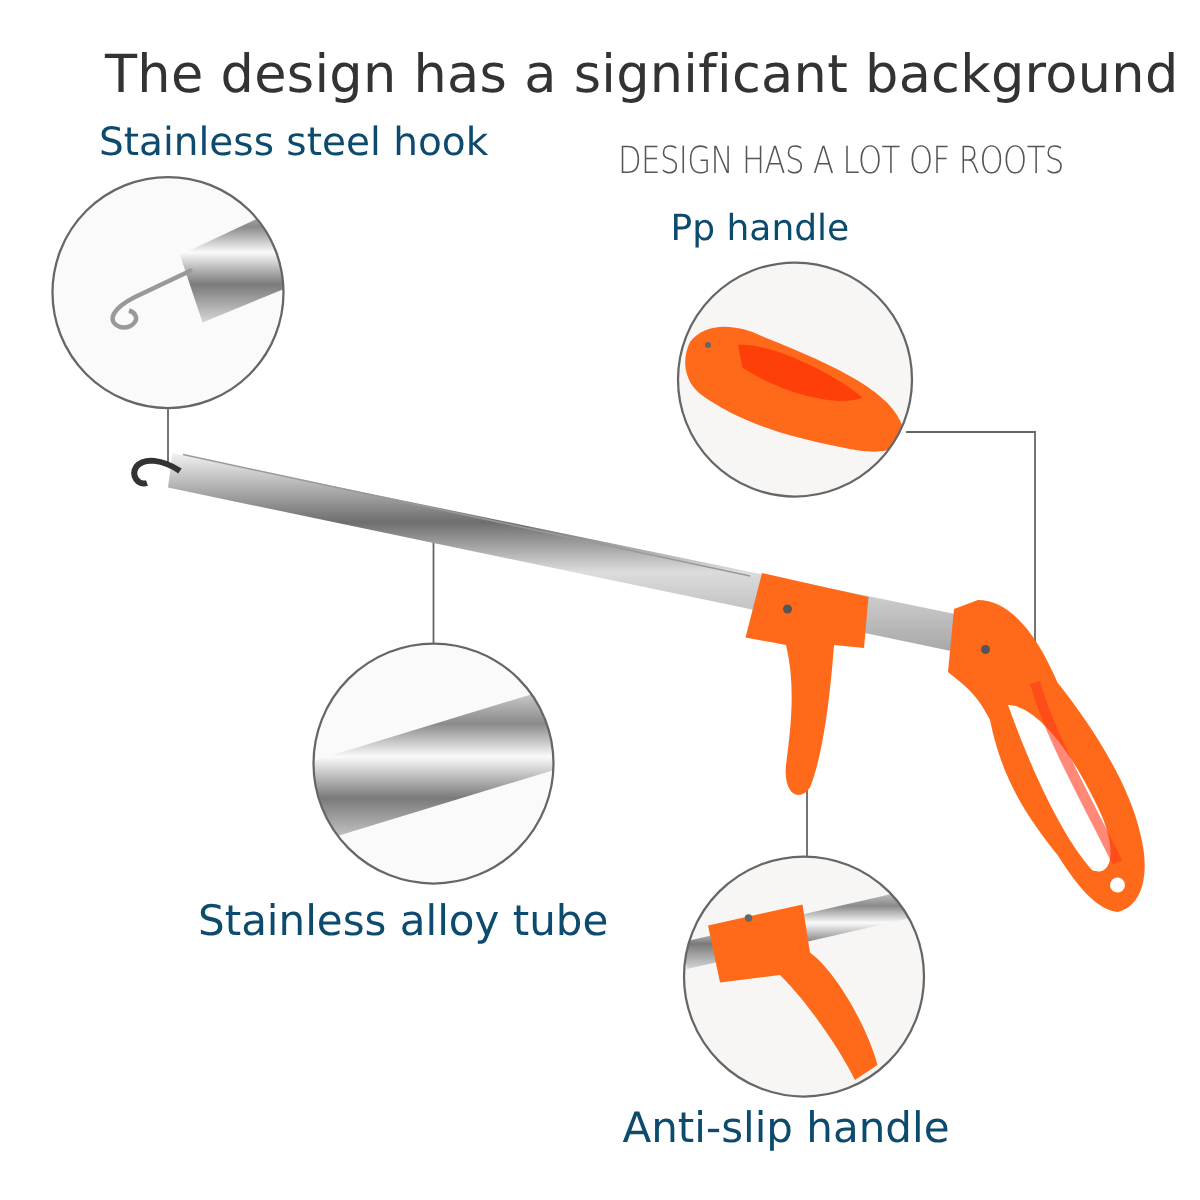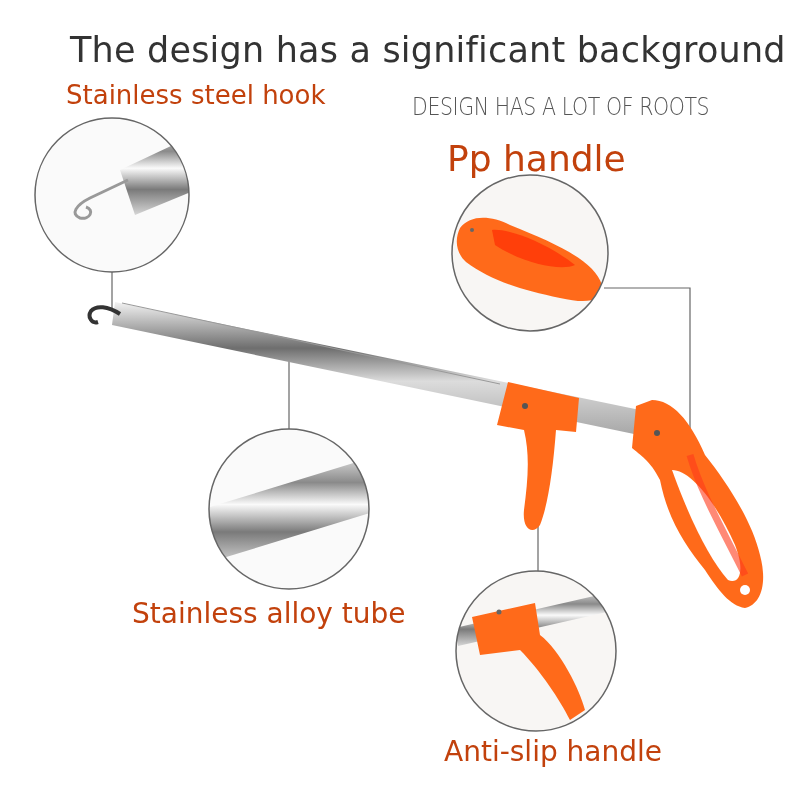--- a/index.html
+++ b/index.html
@@ -1,23 +1,23 @@
 <!DOCTYPE html>
 <html><head>
 <meta charset="utf-8">
 <style>
   html,body{margin:0;padding:0;background:#fff;}
   #stage{position:relative;width:800px;height:800px;background:#fff;overflow:hidden;font-family:"DejaVu Sans","Liberation Sans",sans-serif;}
-  .txt{position:absolute;white-space:nowrap;color:#c2410c;}
+  .txt{position:absolute;white-space:nowrap;color:#0c4a6e;}
   #headline{left:70px;top:30px;font-size:35px;color:#333;letter-spacing:0.2px;}
   #lbl-hook{left:66px;top:80px;font-size:26px;}
   #subhead{left:412px;top:92px;font-size:25px;color:#555;transform:scaleX(0.82);transform-origin:left top;letter-spacing:-0.5px;font-weight:300;}
-  #lbl-pp{left:447px;top:138px;font-size:36px;}
+  #lbl-pp{left:447px;top:138px;font-size:24px;}
   #lbl-tube{left:132px;top:597px;font-size:28px;}
-  #lbl-anti{left:415px;top:735px;font-size:28px;margin-left:29px;}
+  #lbl-anti{left:415px;top:735px;font-size:28px;}
   svg{position:absolute;left:0;top:0;}
 </style>
 </head>
 <body>
 
 <div id="stage">
 
   <svg width="800" height="800" viewBox="0 0 800 800">
     <defs>
       <linearGradient id="tubeGrad" x1="0" y1="0" x2="0" y2="1">

